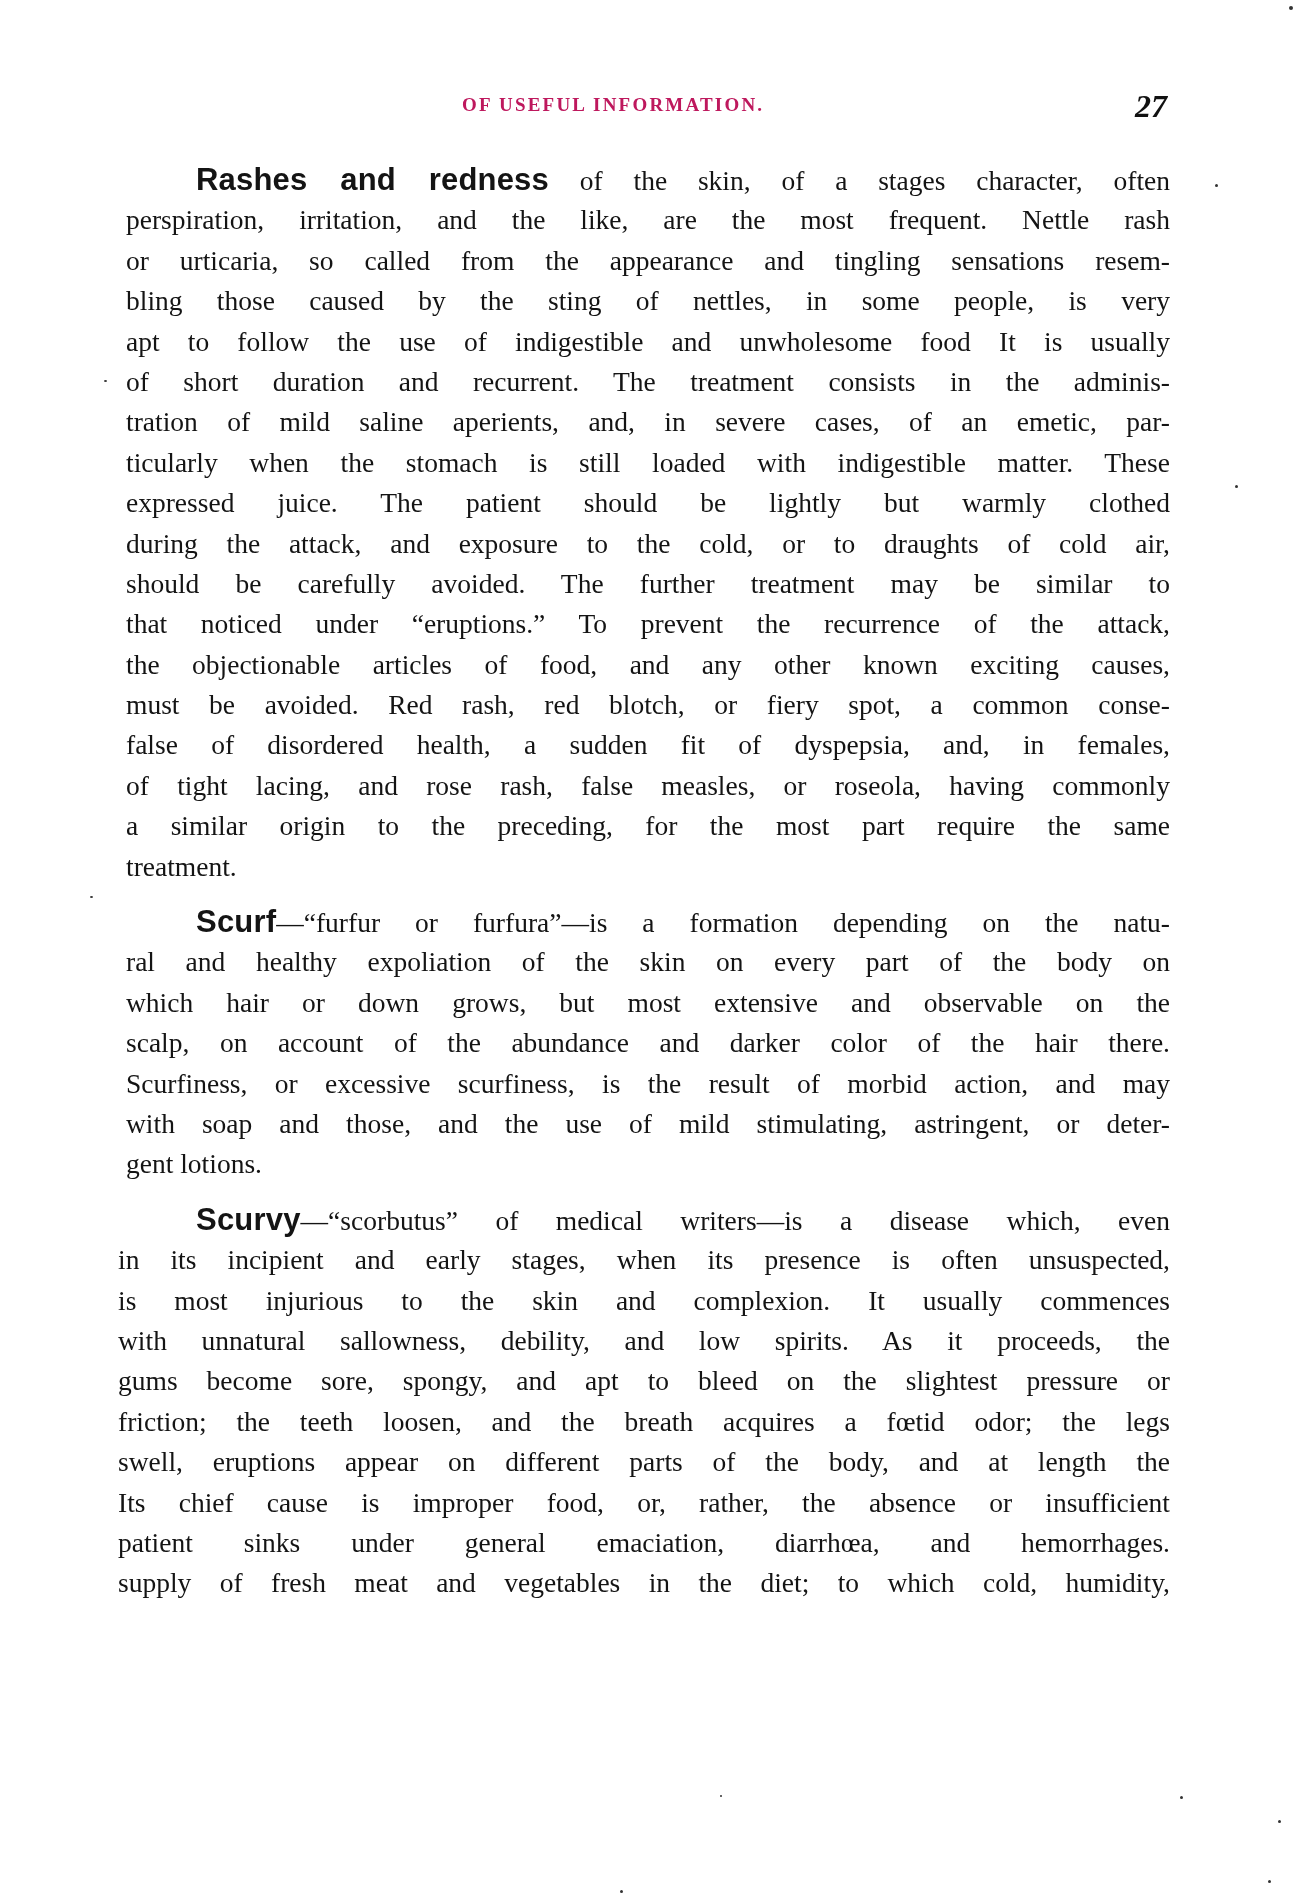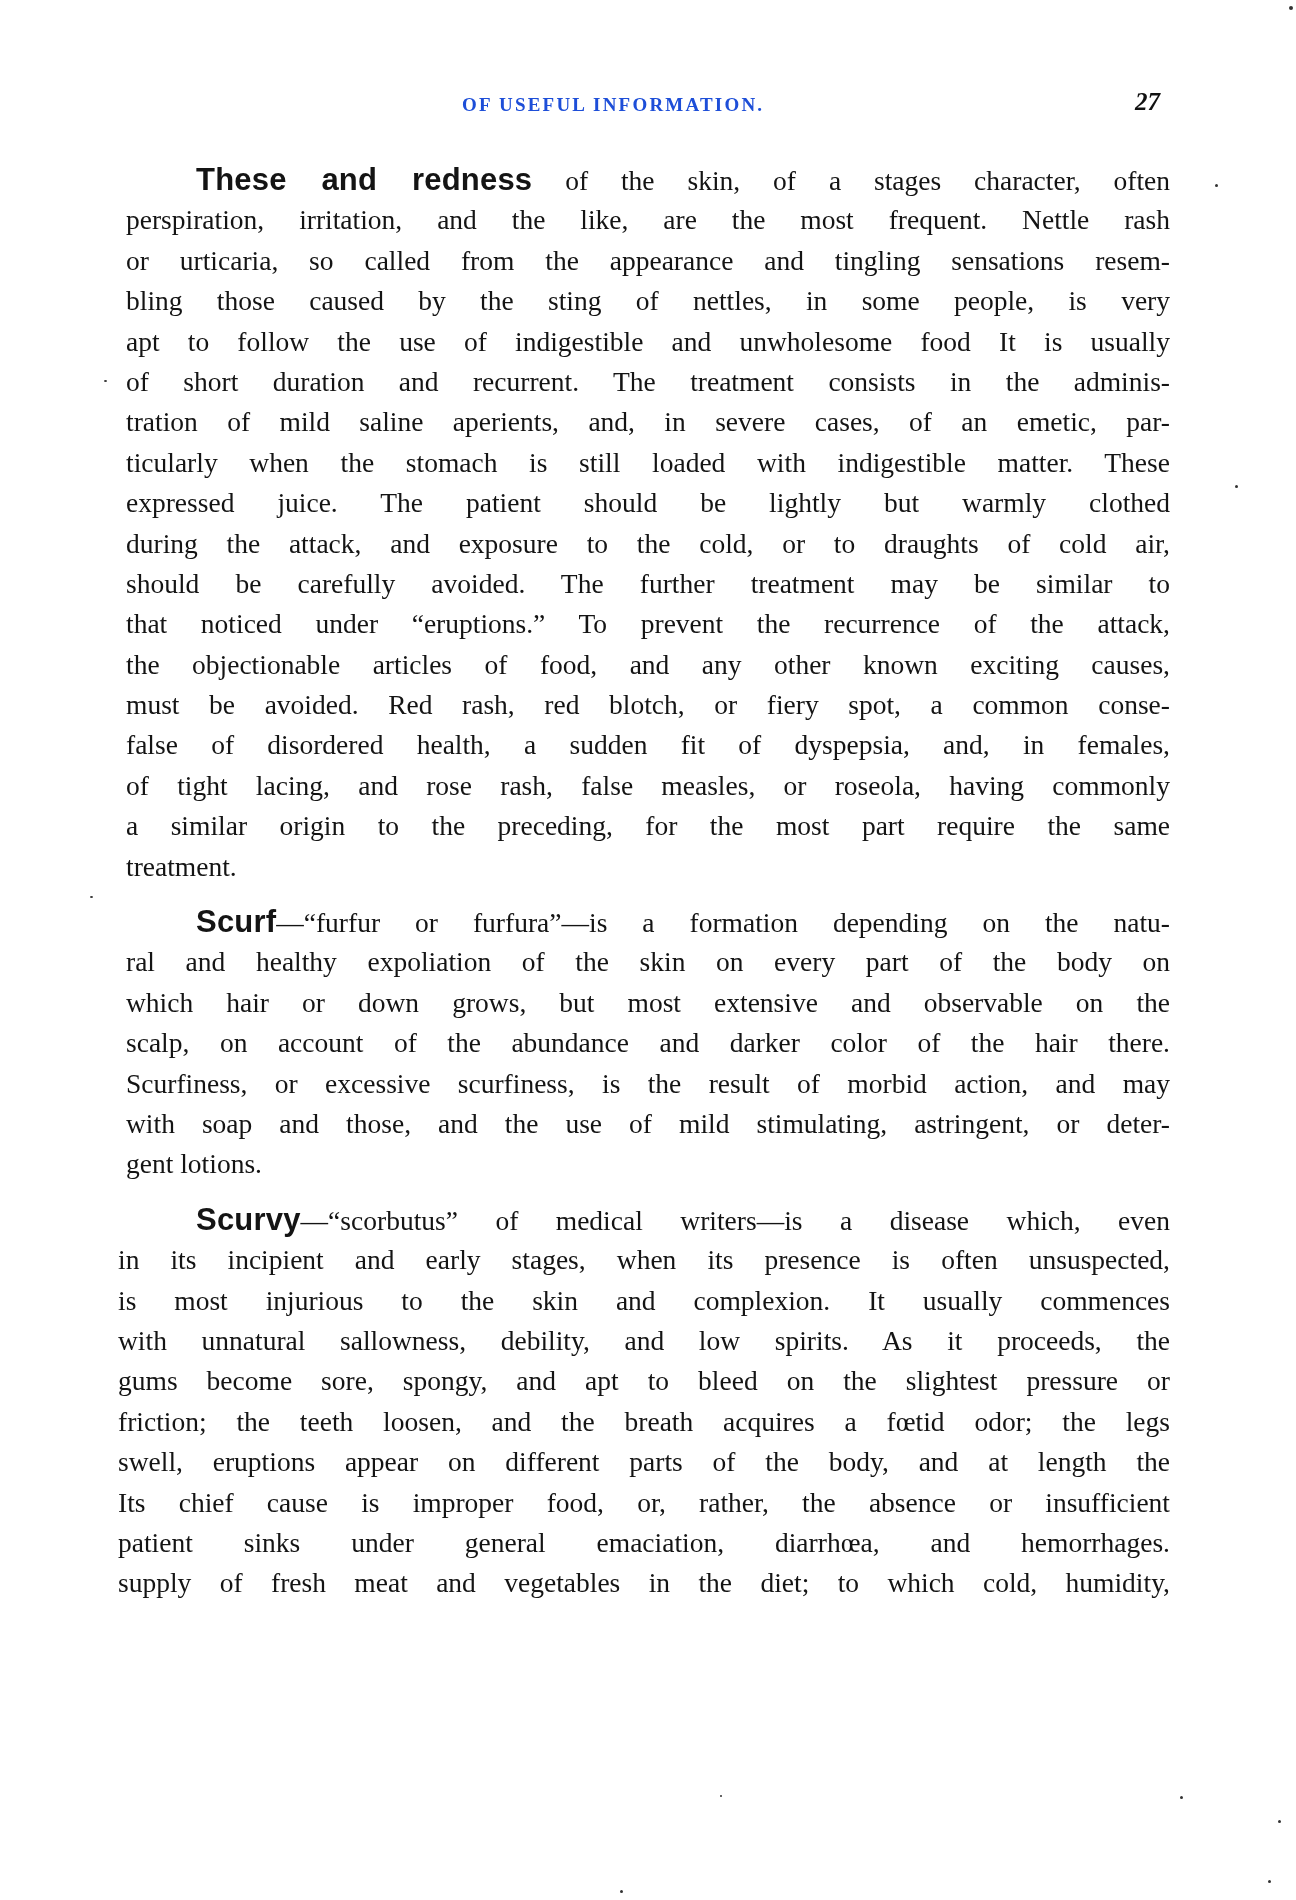--- a/index.html
+++ b/index.html
@@ -30,30 +30,30 @@
       height: 30px;
     }
     .running-title {
       position: absolute;
       left: 462px;
       top: 0;
       font-family: "Liberation Serif", "DejaVu Serif", serif;
       font-size: 19px;
       letter-spacing: 2.2px;
       font-weight: bold;
-      color: #1d4ed8;
+      color: #be185d;
     }
     .page-number {
       position: absolute;
       left: 1135px;
       top: -6px;
       font-family: "Liberation Serif", "DejaVu Serif", serif;
       font-style: italic;
       font-weight: bold;
-      font-size: 25px;
+      font-size: 32px;
       color: #111;
     }
     .body-text {
       position: absolute;
       left: 126px;
       top: 160px;
       width: 1044px;
     }
     .para {
       margin: 0 0 6px 0;
@@ -98,21 +98,21 @@
 <div class="page">
 
   <div class="running-head">
     <span class="running-title">OF USEFUL INFORMATION.</span>
     <span class="page-number">27</span>
   </div>
 
   <div class="body-text">
 
     <div class="para">
-      <span class="line first"><span class="head">These and redness</span><span> of the skin, of a stages character, often</span></span>
+      <span class="line first"><span class="head">Rashes and redness</span><span> of the skin, of a stages character, often</span></span>
       <span class="line">perspiration, irritation, and the like, are the most frequent. Nettle rash</span>
       <span class="line">or urticaria, so called from the appearance and tingling sensations resem-</span>
       <span class="line">bling those caused by the sting of nettles, in some people, is very</span>
       <span class="line">apt to follow the use of indigestible and unwholesome food It is usually</span>
       <span class="line">of short duration and recurrent. The treatment consists in the adminis-</span>
       <span class="line">tration of mild saline aperients, and, in severe cases, of an emetic, par-</span>
       <span class="line">ticularly when the stomach is still loaded with indigestible matter. These</span>
       <span class="line">expressed juice. The patient should be lightly but warmly clothed</span>
       <span class="line">during the attack, and exposure to the cold, or to draughts of cold air,</span>
       <span class="line">should be carefully avoided. The further treatment may be similar to</span>

